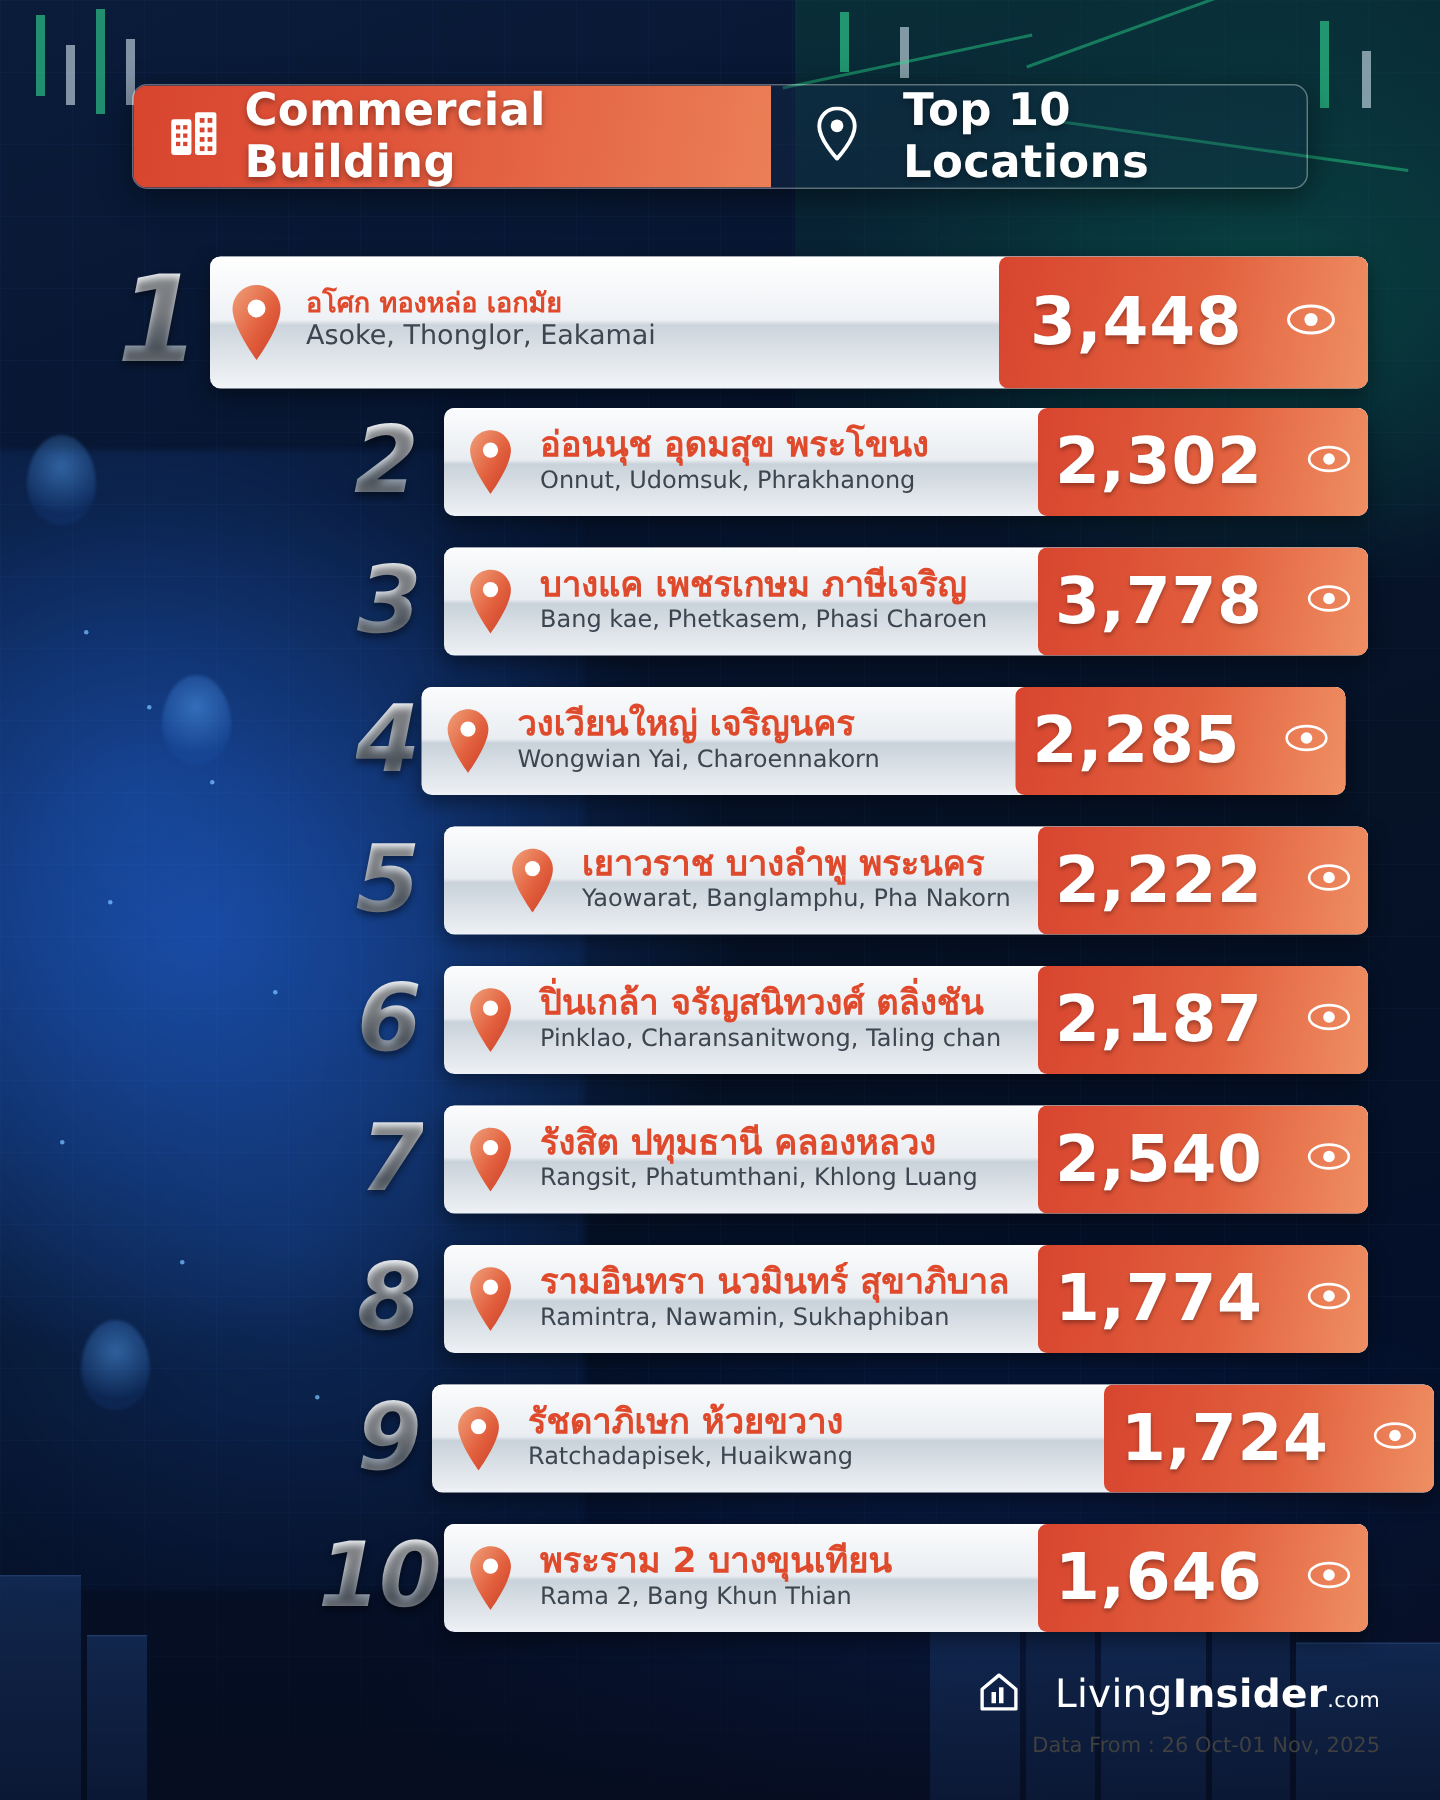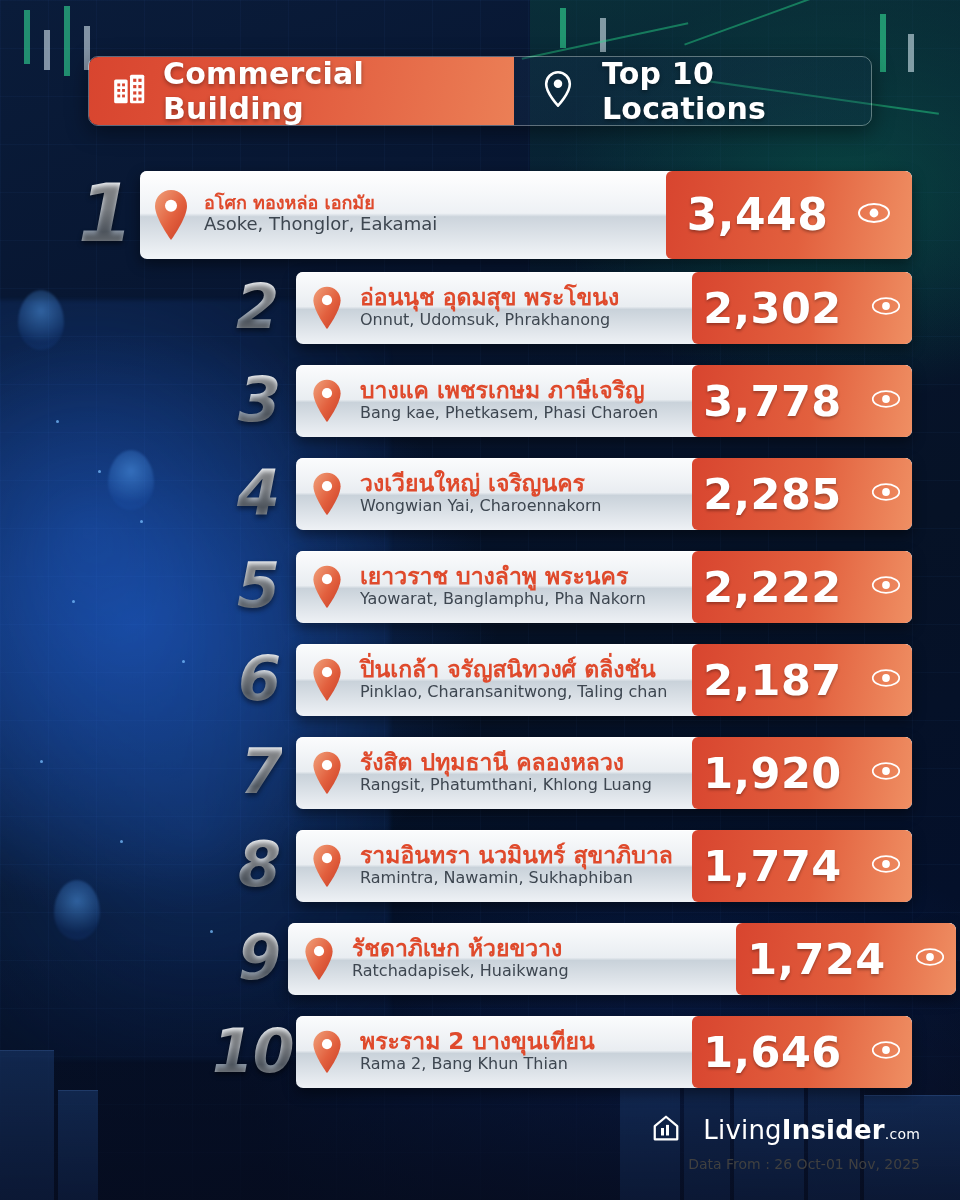--- a/index.html
+++ b/index.html
@@ -139,22 +139,22 @@
   .r4 .rank-num { left: 237px; }
   .r5 .rank-num { left: 237px; }
   .r6 .rank-num { left: 238px; }
   .r7 .rank-num { left: 240px; }
   .r8 .rank-num { left: 238px; }
   .r9 .rank-num { left: 238px; }
   .r10 .rank-num { left: 212px; font-size: 60px; }
 
   .r2 .bar { left: 296px; width: 616px; }
   .r3 .bar { left: 296px; width: 616px; }
-  .r4 .bar { left: 296px; width: 616px; }
-  .r5 .bar { left: 296px; width: 616px; }
+  .r4 .bar { left: 281px; width: 616px; }
+  .r5 .bar { left: 296px; width: 616px; padding-left: 28px; }
   .r6 .bar { left: 296px; width: 616px; }
   .r7 .bar { left: 296px; width: 616px; }
   .r8 .bar { left: 296px; width: 616px; }
   .r9 .bar { left: 288px; width: 668px; }
   .r10 .bar { left: 296px; width: 616px; }
 
   .row:not(.r1) .val { width: 220px; }
   .row:not(.r1) .num { font-size: 43px; }
 
   
@@ -463,21 +463,21 @@
             </defs>
           <path d="M12 1C6.7 1 2.4 5.3 2.4 10.6 2.4 18 12 31 12 31s9.6-13 9.6-20.4C21.6 5.3 17.3 1 12 1z" fill="url(#pg7)"></path>
           <circle cx="12" cy="10.4" r="3.6" fill="#ffffff"></circle>
         </svg>
       </div>
       <div class="txt">
         <div class="th">รังสิต ปทุมธานี คลองหลวง</div>
         <div class="en">Rangsit, Phatumthani, Khlong Luang</div>
       </div>
       <div class="val">
-        <span class="num">1,920</span>
+        <span class="num">2,540</span>
         <span class="eye">
           <svg width="30" height="20" viewBox="0 0 34 22">
               <ellipse cx="17" cy="11" rx="15" ry="9" fill="none" stroke="#fff" stroke-width="2"></ellipse>
               <circle cx="17" cy="11" r="4.4" fill="#fff"></circle>
             </svg>
         </span>
       </div>
     </div>
   </div>
 

